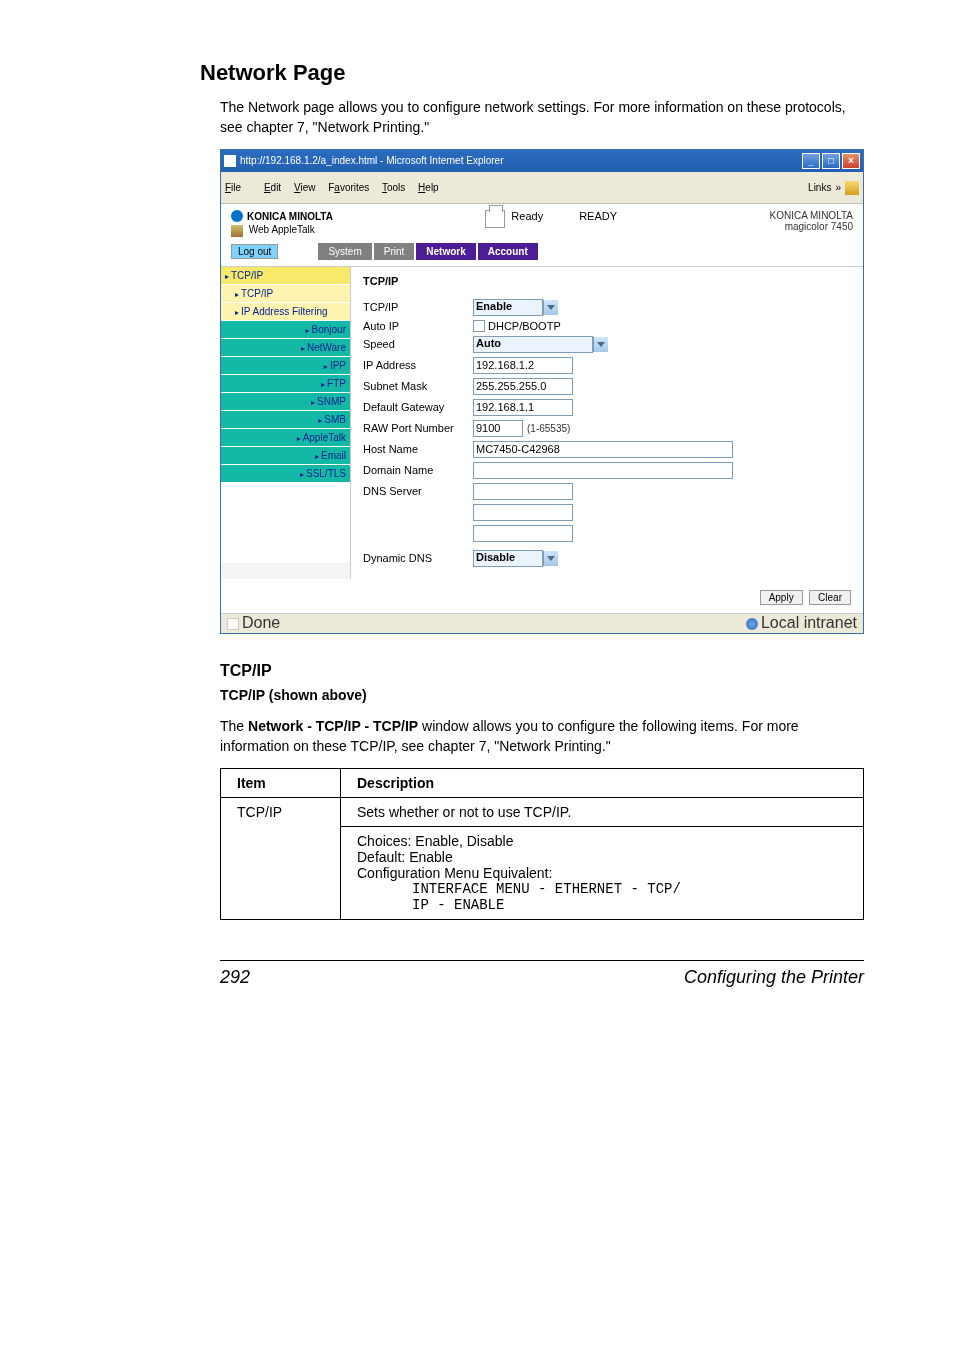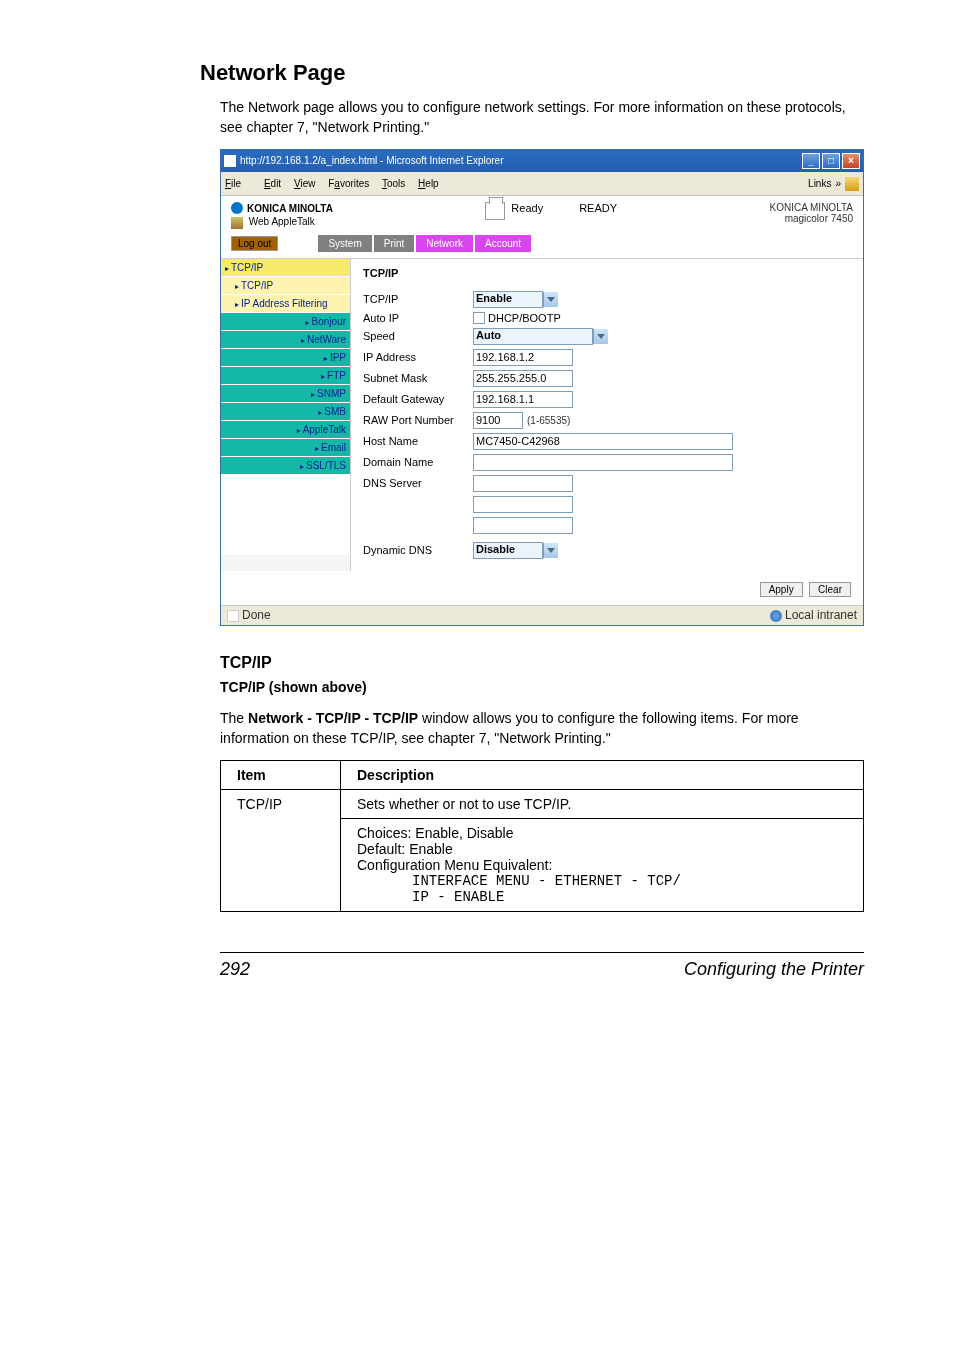--- a/index.html
+++ b/index.html
@@ -9,45 +9,45 @@
     p.intro { font-size: 14px; line-height: 1.4; margin-bottom: 12px; }
 
     
     .ie-window { border: 1px solid #3b6ea5; margin-top: 8px; margin-bottom: 28px; }
     .ie-titlebar { background: linear-gradient(#2b6cc0, #225fb0); color: #fff; height: 22px; display: flex; align-items: center; justify-content: space-between; font-size: 10px; padding: 0 3px; }
     .ie-titlebar .left { display: flex; align-items: flex-start; gap: 4px; }
     .ie-icon { width: 12px; height: 12px; background: #fff; display: inline-block; }
     .winbtns { display: flex; gap: 2px; }
     .winbtn { width: 18px; height: 16px; background: linear-gradient(#6fa0e0,#2b6cc0); border: 1px solid #fff; color: #fff; font-size: 10px; text-align: center; line-height: 13px; font-weight: bold; }
     .winbtn.close { background: linear-gradient(#e58f6a,#c8432a); }
-    .ie-menubar { background: #ece9d8; height: 24px; display: flex; align-items: center; font-size: 10px; padding: 0 4px; justify-content: space-between; border-bottom: 1px solid #c0c0c0; }
+    .ie-menubar { background: #ece9d8; height: 32px; display: flex; align-items: center; font-size: 10px; padding: 0 4px; justify-content: space-between; border-bottom: 1px solid #c0c0c0; }
     .ie-menubar .menus span { margin-right: 10px; }
     .ie-menubar .menus span u { text-decoration: underline; }
     .ie-links { font-size: 10px; display:flex; align-items:center; gap:4px; }
     .ie-links .word { }
     .ie-links .gold { width:14px; height:14px; background:linear-gradient(#f7d774,#d4a017); display:inline-block; }
 
     .content { background: #fff; }
     .header-row { display: flex; justify-content: space-between; padding: 6px 10px; }
     .brand-left { font-size: 10px; }
     .brand-logo { display:flex; align-items:center; gap:4px; }
     .brand-dot { width:12px; height:12px; border-radius:50%; background:#0074c8; display:inline-block; }
     .brand-name { font-weight:bold; font-stretch:condensed; }
     .brand-sub { font-size:10px; margin-top:2px; }
     .scope-icon { width:12px; height:12px; background:linear-gradient(#d0c070,#a07030); display:inline-block; vertical-align:middle; margin-right:3px; }
     .printer-status { display:flex; align-items:flex-start; gap:6px; font-size:11px; }
     .printer-icon { width:20px; height:18px; background:#fff; border:1px solid #999; display:inline-block; position:relative; }
     .printer-icon:before { content:""; position:absolute; top:-6px; left:3px; width:12px; height:6px; background:#fff; border:1px solid #999; border-bottom:none; }
     .brand-right { font-size:10px; text-align:right; color:#333; }
     .logout-row { padding: 0 10px 6px 10px; display:flex; align-items:center; gap:40px; }
-    .logout-btn { font-size:10px; border:1px solid #999; background:#a16207; padding:1px 6px; display:inline-block; }
+    .logout-btn { font-size:10px; border:1px solid #999; background:#7dd3fc; padding:1px 6px; display:inline-block; }
     .tabs { display:flex; gap:2px; font-size:10px; }
     .tab { padding:3px 10px; color:#fff; }
     .tab.gray { background:#808080; }
-    .tab.active { background:#d946ef; }
+    .tab.active { background:#4c1d95;font-weight:bold; }
 
     .main-layout { display:flex; border-top:1px solid #ccc; }
     .sidebar { width:130px; background:#f5f5f5; border-right:1px solid #ccc; }
     .side-item { font-size:10px; padding:3px 4px; border-bottom:1px solid #fff; }
     .side-yellow { background:#f7e96a; color:#00248f; }
     .side-sub { background:#fff3b0; padding-left:14px; }
     .side-tan { background:#14b8a6; color:#00248f;text-align:right; }
     .pointer { color:#00248f; margin-right:2px; }
     .pointer:before { content:"▸"; font-size:8px; }
     .side-blank { height:80px; background:#fff; }
@@ -55,21 +55,21 @@
     .form-area { flex:1; padding:8px 12px; font-size:11px; }
     .form-title { font-weight:bold; margin-bottom:12px; font-size:11px; }
     .form-row { display:flex; align-items:center; margin-bottom:4px; }
     .form-label { width:110px; }
     .form-input { border:1px solid #7f9db9; height:17px; padding:0 2px; font-size:11px; background:#fff; }
     .form-select { border:1px solid #7f9db9; height:17px; font-size:11px; background:#ebf4fd; padding:0 2px; min-width:70px;font-weight:bold; }
     .form-check { width:12px; height:12px; border:1px solid #7f9db9; display:inline-block; vertical-align:middle; margin-right:3px; }
     .raw-hint { font-size:10px; margin-left:4px; color:#333; }
     .action-row { text-align:right; padding:8px 12px; }
     .btn { font-size:10px; border:1px solid #999; background:#f0f0f0; padding:1px 8px; margin-left:2px; }
-    .ie-status { background:#ece9d8; height:20px; display:flex; justify-content:space-between; align-items:center; font-size:12px; padding:0 6px; border-top:1px solid #ccc; color:#333; }
+    .ie-status { background:#ece9d8; height:20px; display:flex; justify-content:space-between; align-items:center; font-size:16px; padding:0 6px; border-top:1px solid #ccc; color:#333; }
     .zone-icon { width:12px; height:12px; background:radial-gradient(#6fa0e0,#2b6cc0); display:inline-block; vertical-align:middle; margin-right:3px; border-radius:50%; }
     .done-icon { width:12px; height:12px; background:#fff; border:1px solid #ccc; display:inline-block; vertical-align:middle; margin-right:3px; }
 
     
     h3.sub { font-size:16px; font-weight:bold; margin:16px 0 4px 0; }
     .bold { font-weight:bold; }
     p.body { font-size:14px; line-height:1.4; margin:6px 0 12px 0; }
     table.desc { border-collapse:collapse; width:100%; font-size:14px; }
     table.desc th, table.desc td { border:1px solid #000; padding:6px 16px; text-align:left; vertical-align:top; }
     table.desc th { font-weight:bold; }

